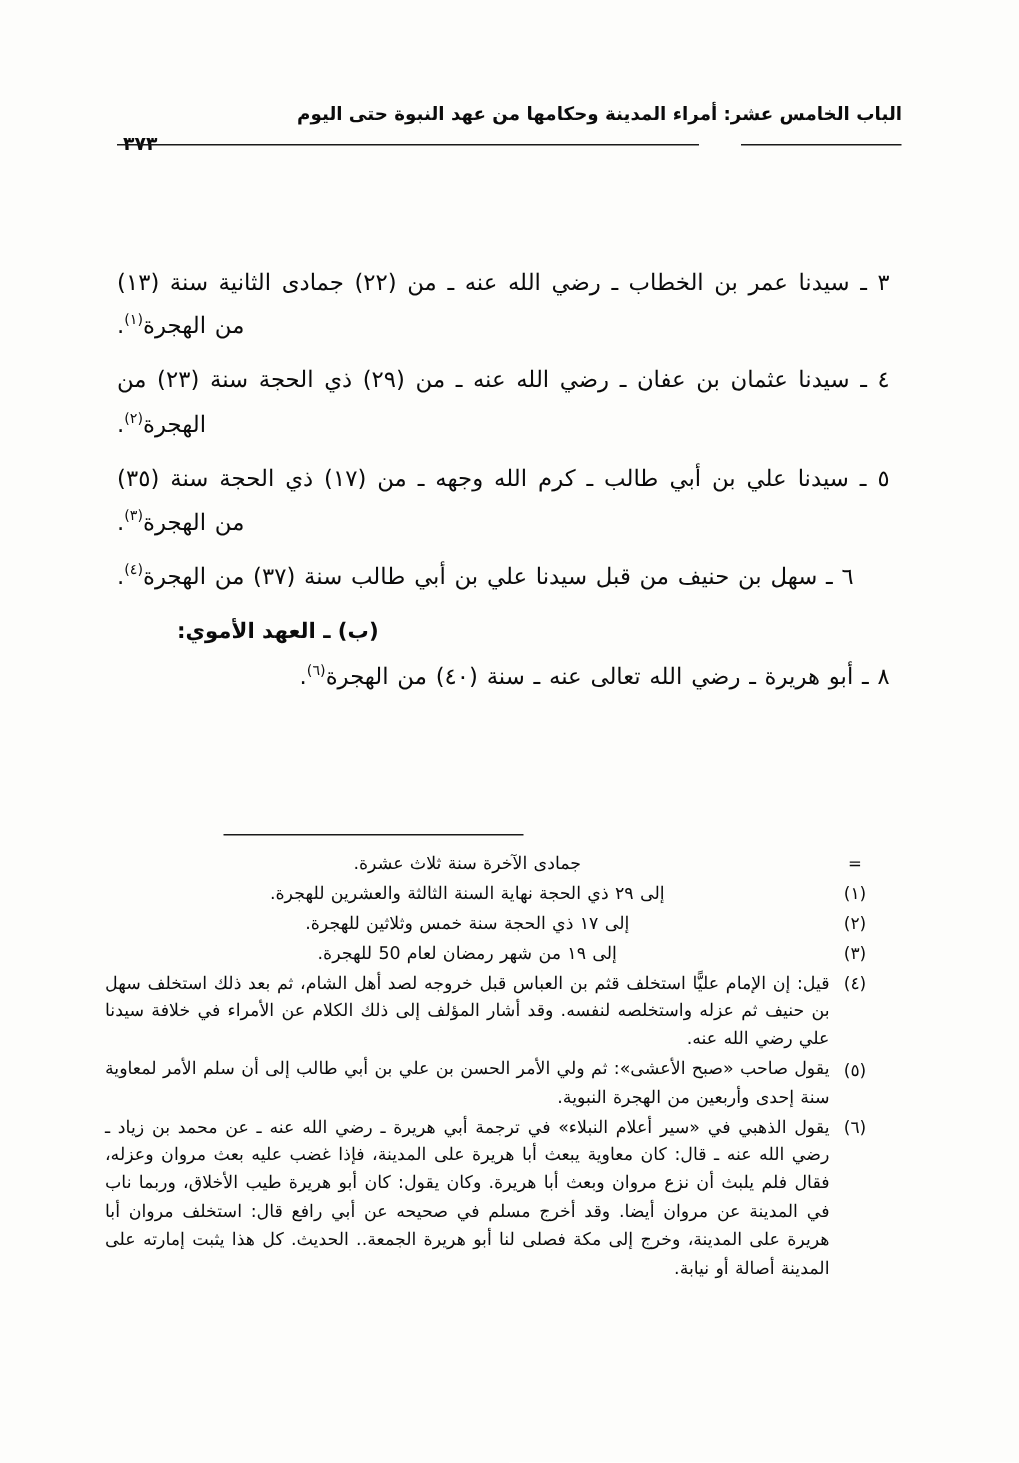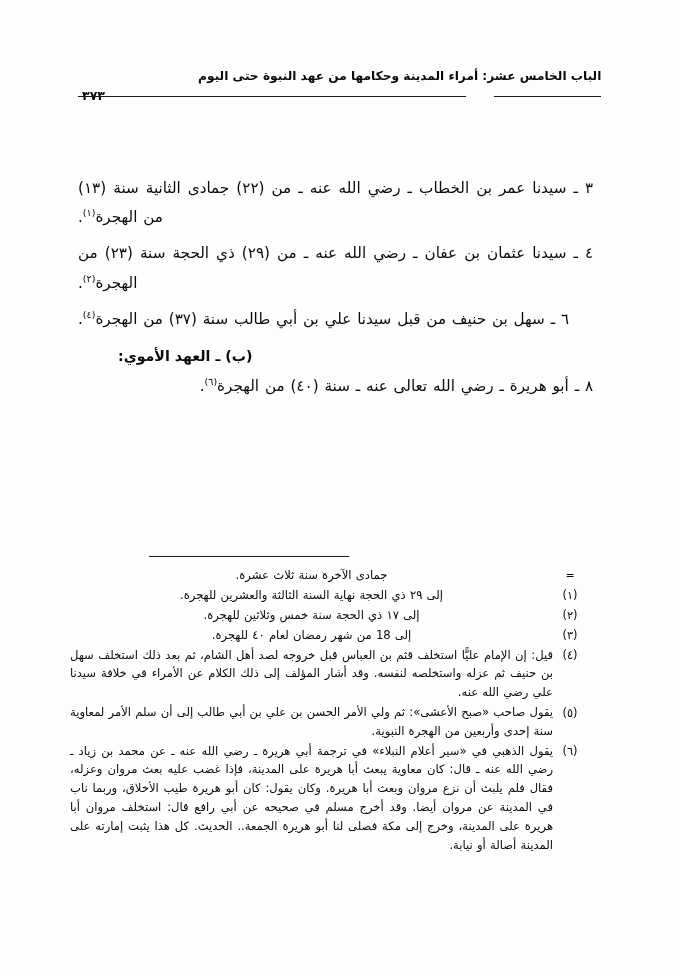--- a/index.html
+++ b/index.html
@@ -173,20 +173,24 @@
     <div class="entry">
       <span class="num">٣</span>
       <span>ـ سيدنا عمر بن الخطاب ـ رضي الله عنه ـ من (٢٢) جمادى الثانية سنة (١٣) من الهجرة</span><sup class="fn">(١)</sup><span>.</span>
     </div>
 
     <div class="entry">
       <span class="num">٤</span>
       <span>ـ سيدنا عثمان بن عفان ـ رضي الله عنه ـ من (٢٩) ذي الحجة سنة (٢٣) من الهجرة</span><sup class="fn">(٢)</sup><span>.</span>
     </div>
 
+    <div class="entry">
+      <span class="num">٥</span>
+      <span>ـ سيدنا علي بن أبي طالب ـ كرم الله وجهه ـ من (١٧) ذي الحجة سنة (٣٥) من الهجرة</span><sup class="fn">(٣)</sup><span>.</span>
+    </div>
 
     <div class="entry">
       <span class="num">٦</span>
       <span>ـ سهل بن حنيف من قبل سيدنا علي بن أبي طالب سنة (٣٧) من الهجرة</span><sup class="fn">(٤)</sup><span>.</span>
     </div>
 
 
     <div class="section-heading">(ب) ـ العهد الأموي:</div>
 
     <div class="entry single">
@@ -210,21 +214,21 @@
       <div class="fn-text center-last">إلى ٢٩ ذي الحجة نهاية السنة الثالثة والعشرين للهجرة.</div>
     </div>
 
     <div class="fn-row">
       <div class="fn-marker">(٢)</div>
       <div class="fn-text center-last">إلى ١٧ ذي الحجة سنة خمس وثلاثين للهجرة.</div>
     </div>
 
     <div class="fn-row">
       <div class="fn-marker">(٣)</div>
-      <div class="fn-text center-last">إلى 18 من شهر رمضان لعام ٤٠ للهجرة.</div>
+      <div class="fn-text center-last">إلى ١٩ من شهر رمضان لعام 50 للهجرة.</div>
     </div>
 
     <div class="fn-row long">
       <div class="fn-marker">(٤)</div>
       <div class="fn-text justify-both">قيل: إن الإمام عليًّا استخلف قثم بن العباس قبل خروجه لصد أهل الشام، ثم بعد ذلك استخلف سهل بن حنيف ثم عزله واستخلصه لنفسه. وقد أشار المؤلف إلى ذلك الكلام عن الأمراء في خلافة سيدنا علي رضي الله عنه.</div>
     </div>
 
     <div class="fn-row long">
       <div class="fn-marker">(٥)</div>
       <div class="fn-text justify-both">يقول صاحب «صبح الأعشى»: ثم ولي الأمر الحسن بن علي بن أبي طالب إلى أن سلم الأمر لمعاوية سنة إحدى وأربعين من الهجرة النبوية.</div>

